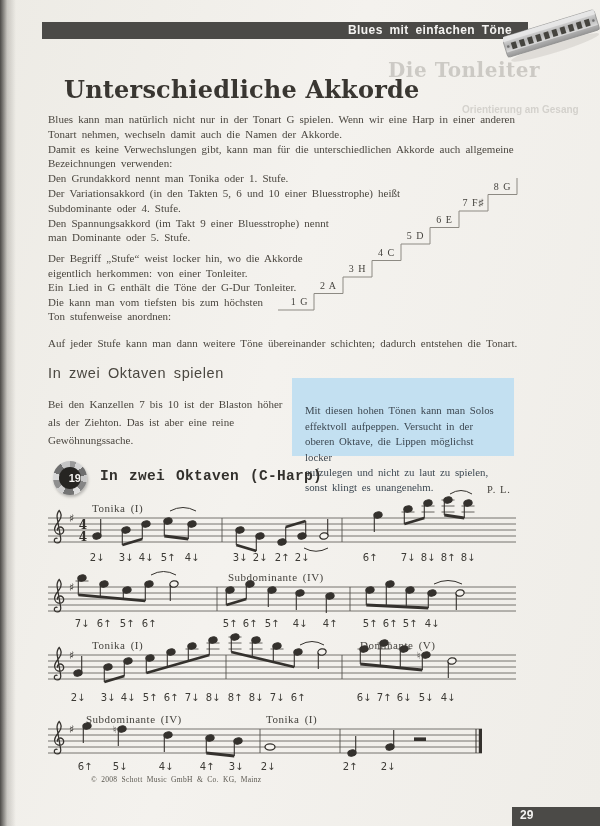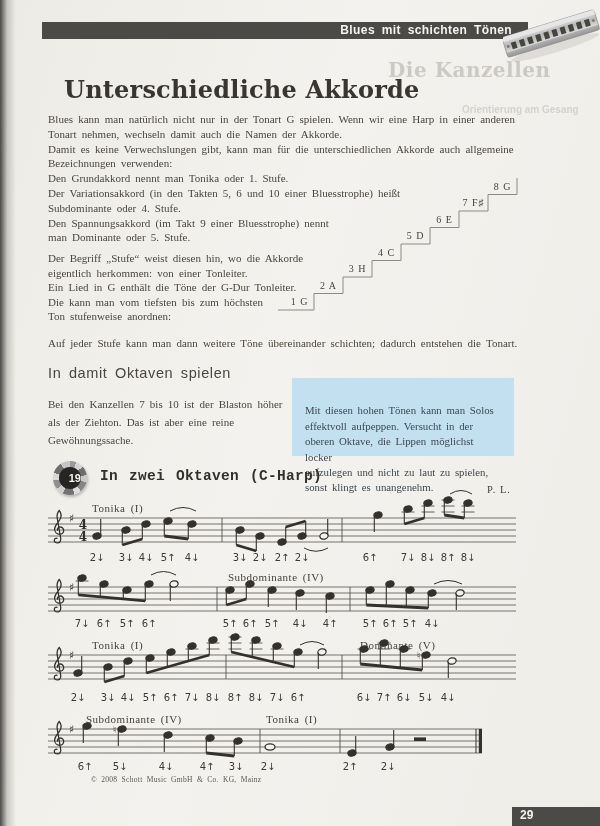--- a/index.html
+++ b/index.html
@@ -44,21 +44,21 @@
     font-weight:bold;font-size:12px;color:#f4f3f1;}
   #music-svg{left:0;top:0;}
 </style>
 </head>
 <body>
 
 <div id="page">
   <div class="abs" id="left-shadow"></div>
 
   <div class="abs" id="header-bar">
-    <span>Blues mit schichten Tönen</span>
+    <span>Blues mit einfachen Töne</span>
   </div>
 
   <svg class="abs" style="left:503px;top:2px;" width="97" height="62">
     <defs>
       <linearGradient id="mgrad" x1="0" y1="0" x2="0" y2="1">
         <stop offset="0" stop-color="#ececec"></stop>
           <stop offset="0.45" stop-color="#b5b5b5"></stop>
         <stop offset="0.75" stop-color="#d9d9d9"></stop>
           <stop offset="1" stop-color="#9e9e9e"></stop>
       </linearGradient>
@@ -78,42 +78,42 @@
         <rect x="58" y="28.5" width="5" height="7"></rect>
           <rect x="66.5" y="28.5" width="5" height="7"></rect>
         <rect x="75" y="28.5" width="5" height="7"></rect>
           <rect x="83.5" y="28.5" width="5" height="7"></rect>
       </g>
       <circle cx="3.5" cy="31.5" r="1.3" fill="#6f6f6f"></circle>
         <circle cx="92.5" cy="31.5" r="1.3" fill="#6f6f6f"></circle>
     </g>
   </svg>
 
-  <div class="abs ghost" id="ghost1">Die Kanzellen</div>
+  <div class="abs ghost" id="ghost1">Die Tonleiter</div>
   <div class="abs ghost" id="ghost2">Orientierung am Gesang</div>
 
   <h1 class="abs" id="page-title" style="margin:17px;">Unterschiedliche Akkorde</h1>
 
   <div class="abs body-text" id="intro">Blues kann man natürlich nicht nur in der Tonart G spielen. Wenn wir eine Harp in einer anderen
 Tonart nehmen, wechseln damit auch die Namen der Akkorde.
 Damit es keine Verwechslungen gibt, kann man für die unterschiedlichen Akkorde auch allgemeine
 Bezeichnungen verwenden:
 Den Grundakkord nennt man Tonika oder 1. Stufe.
 Der Variationsakkord (in den Takten 5, 6 und 10 einer Bluesstrophe) heißt
 Subdominante oder 4. Stufe.
 Den Spannungsakkord (im Takt 9 einer Bluesstrophe) nennt
 man Dominante oder 5. Stufe.</div>
-  <div class="abs body-text" id="stufe-para">Der Begriff „Stufe“ weist diesen hin, wo die Akkorde
+  <div class="abs body-text" id="stufe-para">Der Begriff „Stufe“ weist locker hin, wo die Akkorde
 eigentlich herkommen: von einer Tonleiter.
 Ein Lied in G enthält die Töne der G-Dur Tonleiter.
 Die kann man vom tiefsten bis zum höchsten
 Ton stufenweise anordnen:</div>
   <div class="abs body-text" id="schichten">Auf jeder Stufe kann man dann weitere Töne übereinander schichten; dadurch entstehen die Tonart.</div>
 
-  <div class="abs" id="section-heading">In damit Oktaven spielen</div>
+  <div class="abs" id="section-heading">In zwei Oktaven spielen</div>
   <div class="abs body-text" id="kanzellen">Bei den Kanzellen 7 bis 10 ist der Blaston höher
 als der Ziehton. Das ist aber eine reine
 Gewöhnungssache.</div>
 
   <div class="abs" id="info-box">
     <span>Mit diesen hohen Tönen kann man Solos
 effektvoll aufpeppen. Versucht in der
 oberen Oktave, die Lippen möglichst locker
 aufzulegen und nicht zu laut zu spielen,
 sonst klingt es unangenehm.</span>

